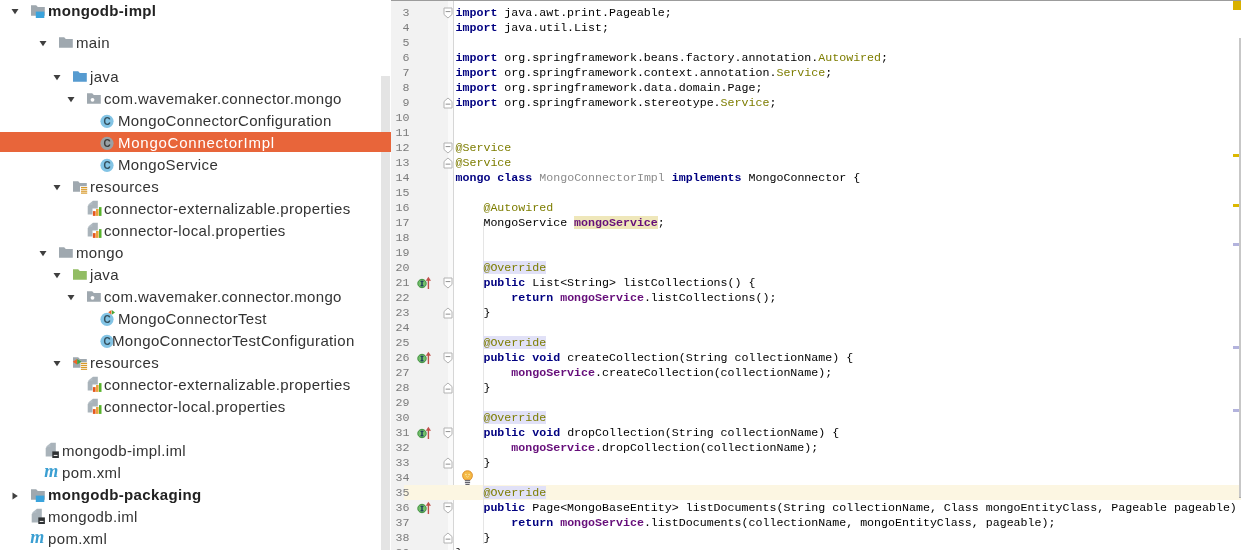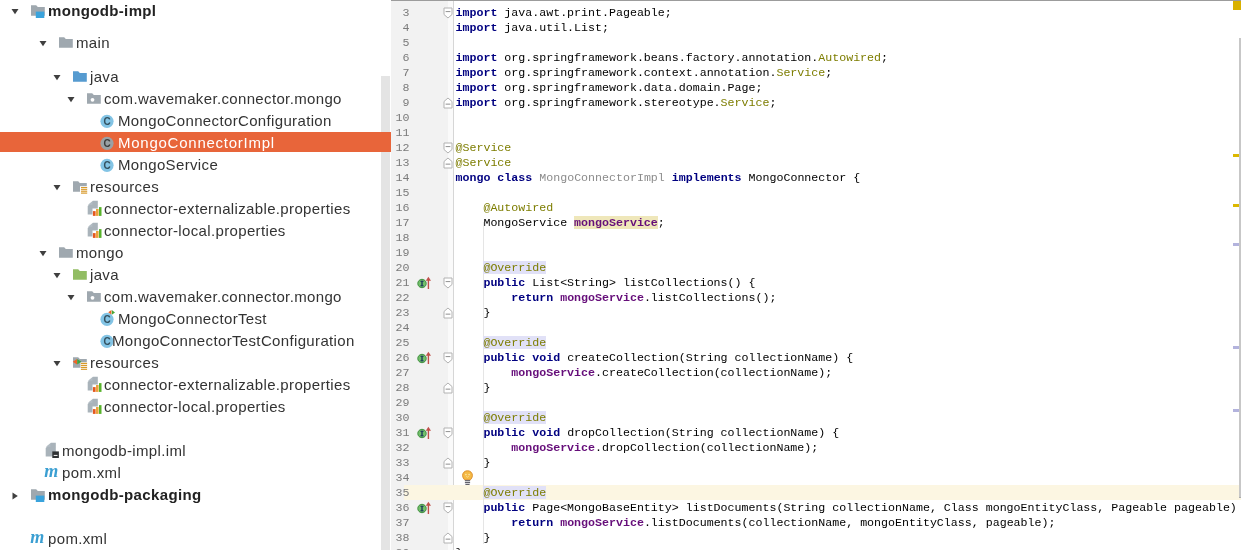--- a/index.html
+++ b/index.html
@@ -234,20 +234,29 @@
     </div>
     <div class="row" style="top:484px">
       <svg class="arr" style="left:11px" width="8" height="8" viewBox="0 0 8 8">
         <path d="M1.5 0.5v7L6.8 4z" fill="#3f3f3f"></path>
       </svg>
       <svg class="ric" style="left:30px" width="16" height="16" viewBox="0 0 16 16">
         <path d="M1 3.2h5.2l1.6 1.8h7v8.8H1z" fill="#9fa8af"></path>
         <rect x="5.8" y="9.6" width="8.5" height="6.6" fill="#3aa3dc"></rect>
       </svg>
       <span class="rt rb" style="left:48px">mongodb-packaging</span>
+    </div>
+    <div class="row" style="top:506px">
+      <svg class="ric" style="left:30px" width="16" height="16" viewBox="0 0 16 16">
+        <path d="M6.9 0.7h4.9v13.8H1.7V5.9z" fill="#a9b3ba"></path>
+        <path d="M6.4 1.2v3.6H1.9z" fill="#b3bdc4"></path>
+        <rect x="8.3" y="9.4" width="6.6" height="6.6" fill="#2f3234"></rect>
+        <rect x="9.7" y="12.9" width="3.8" height="1.1" fill="#e8e8e8"></rect>
+      </svg>
+      <span class="rt" style="left:48px">mongodb.iml</span>
     </div>
     <div class="row" style="top:528px">
       <svg class="ric" style="left:30px" width="16" height="16" viewBox="0 0 16 16">
         <text x="0.2" y="13.4" font-size="18" font-style="italic" font-weight="bold" font-family="Liberation Serif" fill="#3b9fd2">m</text>
       </svg>
       <span class="rt" style="left:48px">pom.xml</span>
     </div>
   </div>
 <div id="gut"></div>
 <div id="foldstrip"></div>

